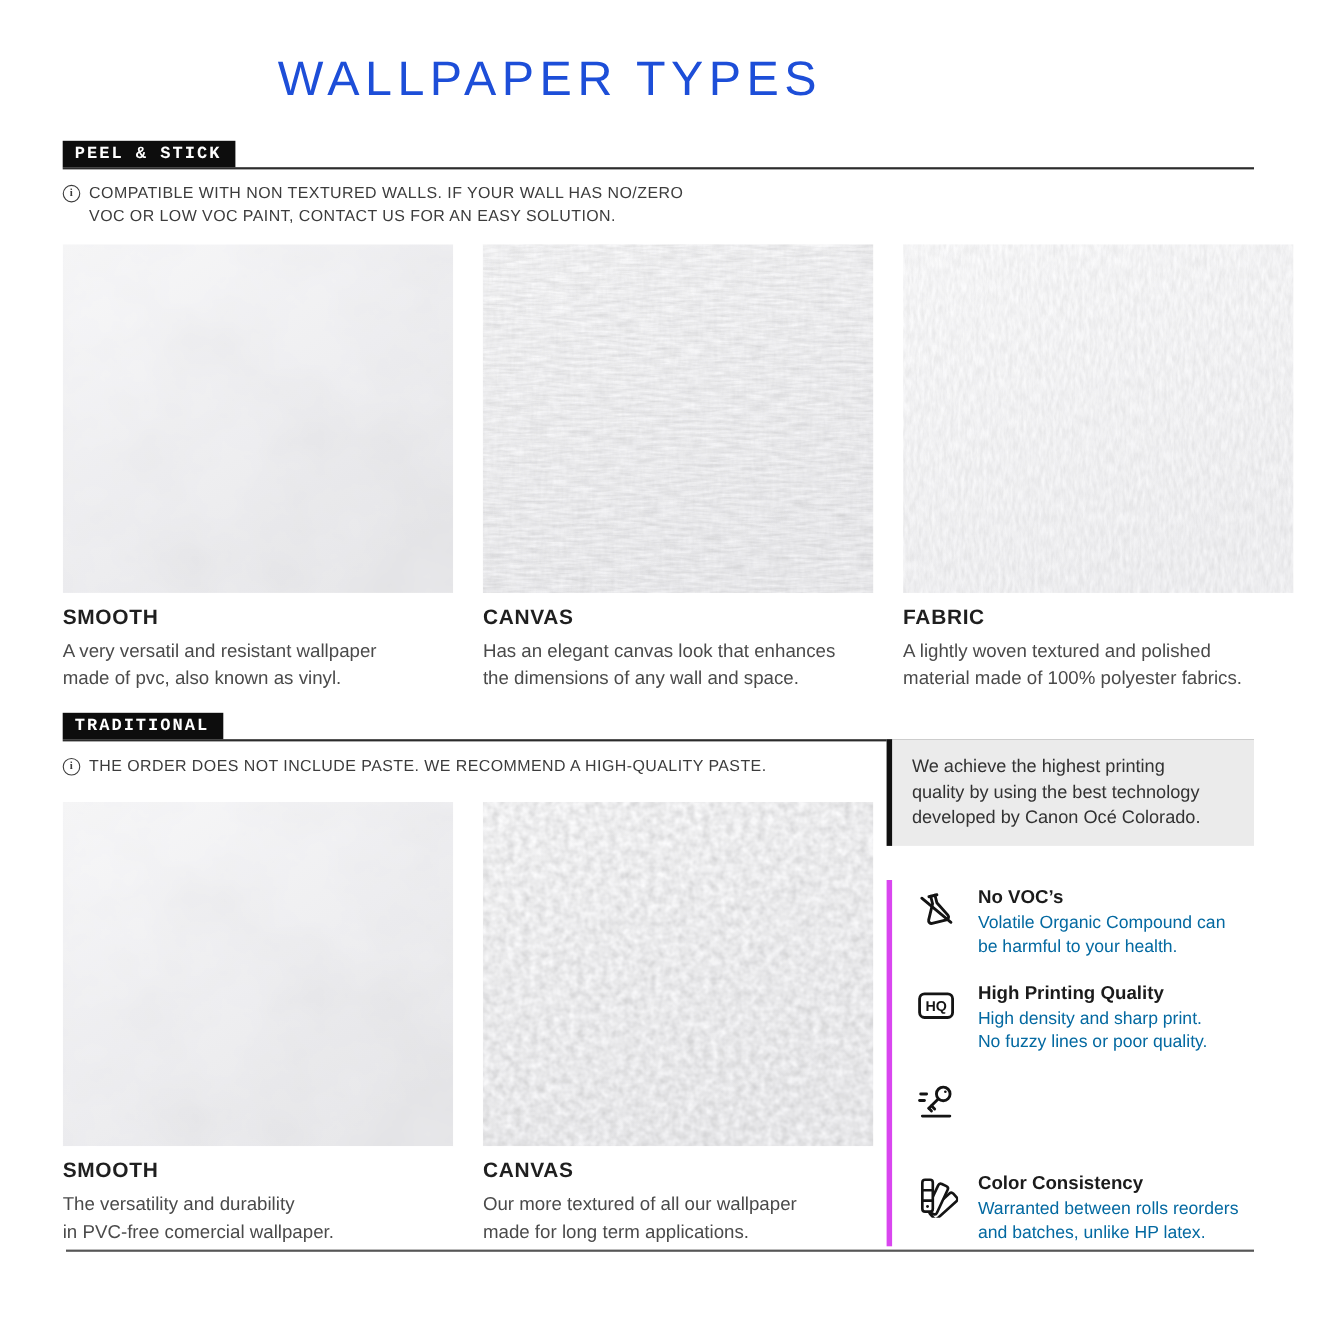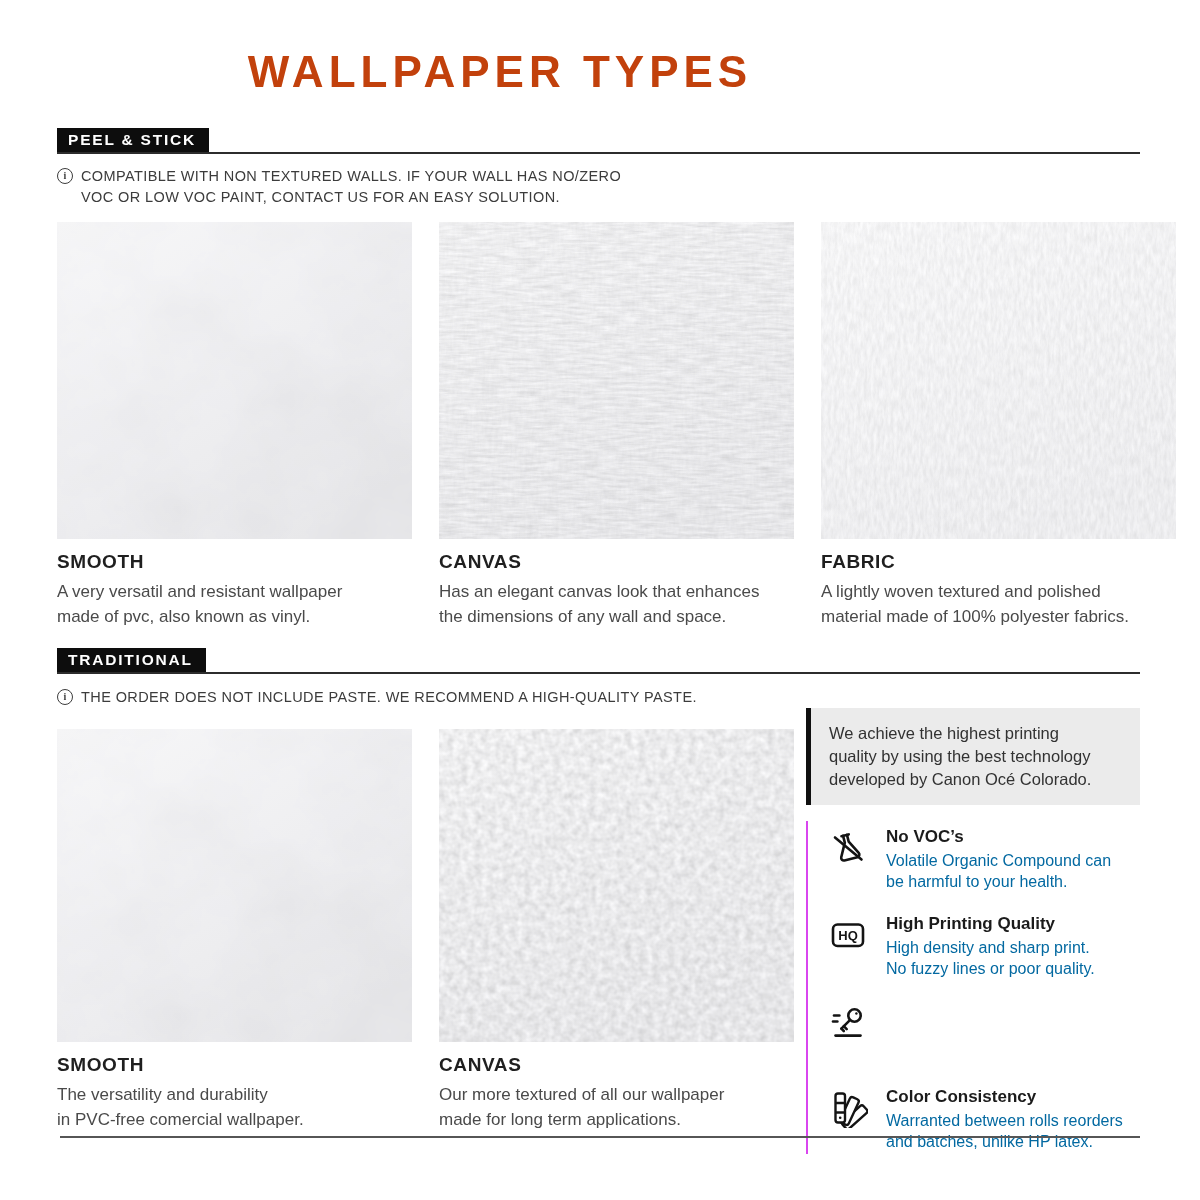--- a/index.html
+++ b/index.html
@@ -4,33 +4,33 @@
 <style>
   html,body { margin:0; padding:0; background:#fff; }
   .page {
     position:relative; width:1200px; height:1200px; background:#ffffff;
     font-family:"Liberation Sans", sans-serif; color:#222; overflow:hidden;
   }
 
   
   .title {
     position:absolute; top:50px; left:0; width:1000px; text-align:center;
-    font-size:44px; letter-spacing:5px; color:#c2410c; font-weight:700; line-height:44px;
+    font-size:44px; letter-spacing:5px; color:#1d4ed8; font-weight:400; line-height:44px;
   }
 
   
   .section { position:absolute; left:57px; width:1083px; }
   .sec1 { top:128px; }
   .sec2 { top:648px; }
 
   .sec-head { border-bottom:2px solid #2c2c2c; height:24px; }
   .sec-label {
     display:inline-block; background:#0d0d0d; color:#fff; box-sizing:border-box;
     height:24px; line-height:16px; padding:4px 13px 12px 11px;
-    font-size:15.5px; font-weight:700; letter-spacing:1.8px;
+    font-size:15.5px; font-weight:700; letter-spacing:1.8px;font-family:Liberation Mono, monospace;
   }
 
   .note { display:flex; gap:8px; color:#3c3c3c; font-size:14.5px; line-height:21px;
           letter-spacing:0.4px; white-space:pre-line; }
   .sec1 .note { margin-top:12px; }
   .sec2 .note { margin-top:13px; }
   .info-badge {
     flex:0 0 auto; width:14px; height:14px; margin-top:2px;
     border:1.5px solid #3c3c3c; border-radius:50%;
     display:flex; align-items:center; justify-content:center;
@@ -51,24 +51,23 @@
                 letter-spacing:0.6px; color:#1f1f1f; }
   .caption p  { margin:0; font-size:17px; line-height:25px; color:#4a4a4a; white-space:pre-line; }
 
   
   .aside { position:absolute; left:806px; top:672px; width:334px; }
   .quote-box {
     box-sizing:border-box; width:334px; min-height:97px;
     border-left:5px solid #101010; background:#ebebeb;
     padding:14px 14px 14px 18px; font-size:16.5px; line-height:23px; color:#323232;
     white-space:pre-line;
-    margin-top:36px;
   }
   .features {
-    margin-top:16px; border-left:2px solid #d946ef;
+    margin-top:31px; border-left:5px solid #d946ef;
     padding:6px 0 2px 20px; display:flex; flex-direction:column; gap:22px;
   }
   .feature { display:flex; gap:18px; min-height:64px; }
   .f-icon { flex:0 0 40px; width:40px; height:40px; margin-top:1px; }
   .f-title { margin:0 0 3px 0; font-size:17px; font-weight:700; color:#1b1b1b; }
   .f-desc  { margin:0; font-size:16px; line-height:21px; color:#0369a1; white-space:pre-line; }
 
   .bottom-rule { position:absolute; left:60px; top:1136px; width:1080px; height:2px; background:#565656; }
 
   .defs-svg { position:absolute; width:0; height:0; overflow:hidden; }

